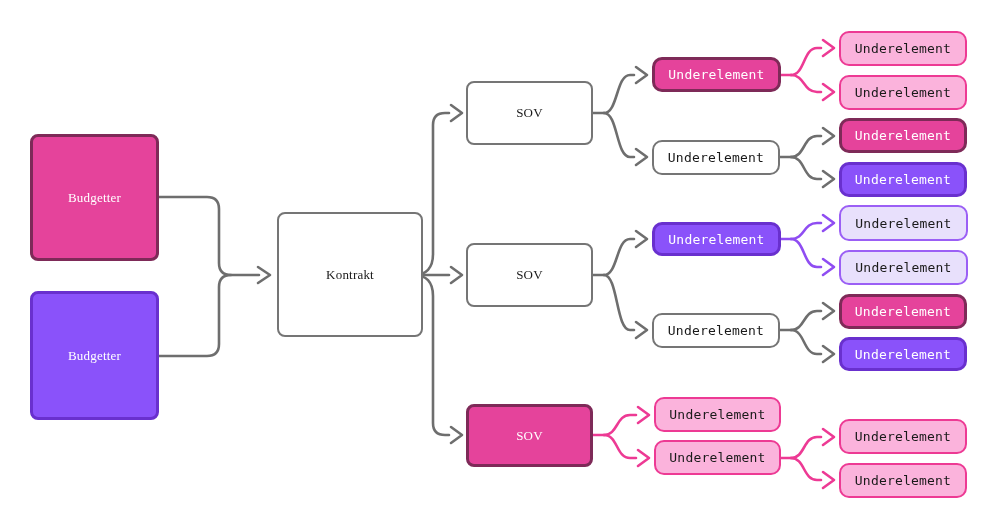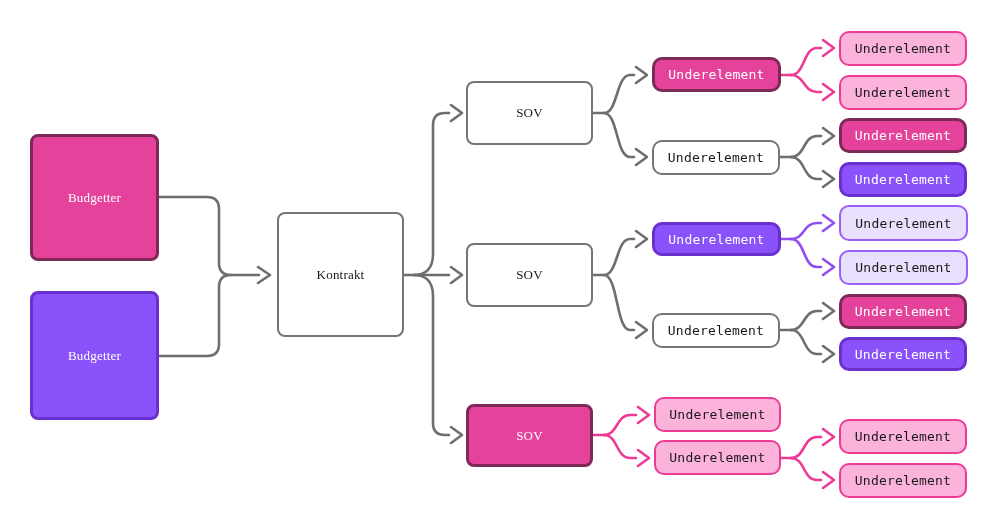--- a/index.html
+++ b/index.html
@@ -115,21 +115,21 @@
     </g>
   </svg>
 
   <div class="node big solid-pink" style="left:30px;top:134px;width:129px;height:127px">
     <span>Budgetter</span>
   </div>
   <div class="node big solid-purple" style="left:30px;top:291px;width:129px;height:129px">
     <span>Budgetter</span>
   </div>
 
-  <div class="node big white-node" style="left:277px;top:212px;width:127px;height:125px">
+  <div class="node big white-node" style="left:277px;top:212px;width:146px;height:125px">
     <span>Kontrakt</span>
   </div>
 
   <div class="node big white-node" style="left:466px;top:81px;width:127px;height:64px">
     <span>SOV</span>
   </div>
   <div class="node big white-node" style="left:466px;top:243px;width:127px;height:64px">
     <span>SOV</span>
   </div>
   <div class="node big solid-pink" style="left:466px;top:404px;width:127px;height:63px">

